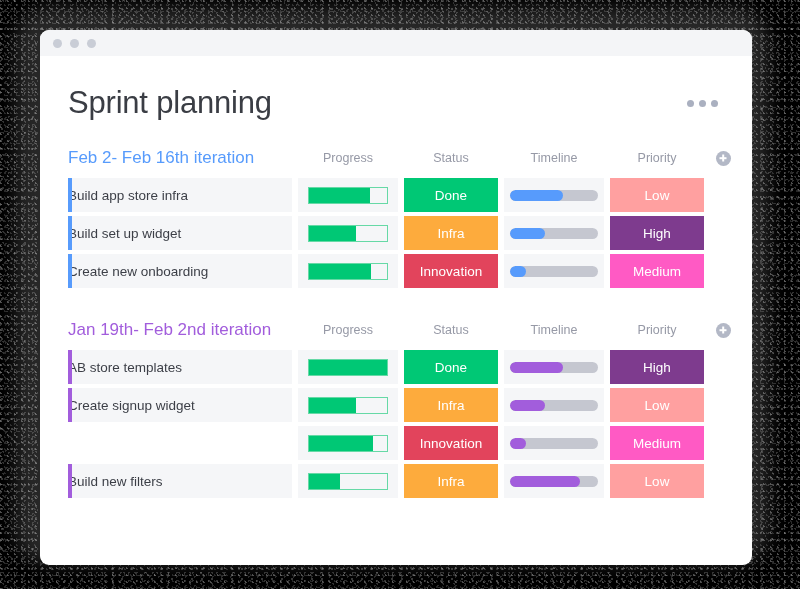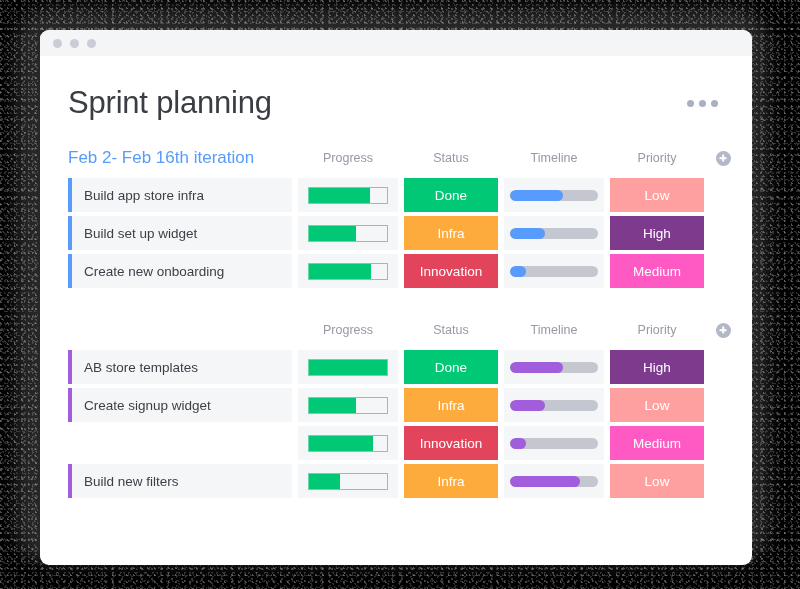--- a/index.html
+++ b/index.html
@@ -176,21 +176,20 @@
   .row {
     height: 34px;
     margin-bottom: 4px;
   }
   .task-cell {
     height: 34px;
     background: #f5f6f8;
     display: flex;
     align-items: center;
     position: relative;
-    padding-left: 16px;
   }
   .task-cell::before {
     content: "";
     position: absolute;
     left: 0; top: 0;
     width: 4px; height: 100%;
   }
   .row.blue  .task-cell::before { background: #579bfc; }
   .row.purple .task-cell::before { background: #a25ddc; }
 
@@ -339,20 +338,21 @@
                 <div class="time-track">
                   <div class="time-fill" style="width: 18%; background: rgb(87, 155, 252);"></div>
                 </div>
               </div>
               <div class="c-prio badge" style="background: rgb(255, 90, 196);">Medium</div>
               <div class="c-add spacer-cell"></div>
             </div>
           </div>
           <div class="section second">
             <div class="grid section-head">
+              <div class="c-title group-title purple">Jan 19th- Feb 2nd iteration</div>
               <div class="c-prog col-head">Progress</div>
               <div class="c-stat col-head">Status</div>
               <div class="c-time col-head">Timeline</div>
               <div class="c-prio col-head">Priority</div>
               <div class="c-add">
                 <div class="plus-btn"></div>
               </div>
             </div>
             <div class="grid row purple">
               <div class="c-title task-cell">

